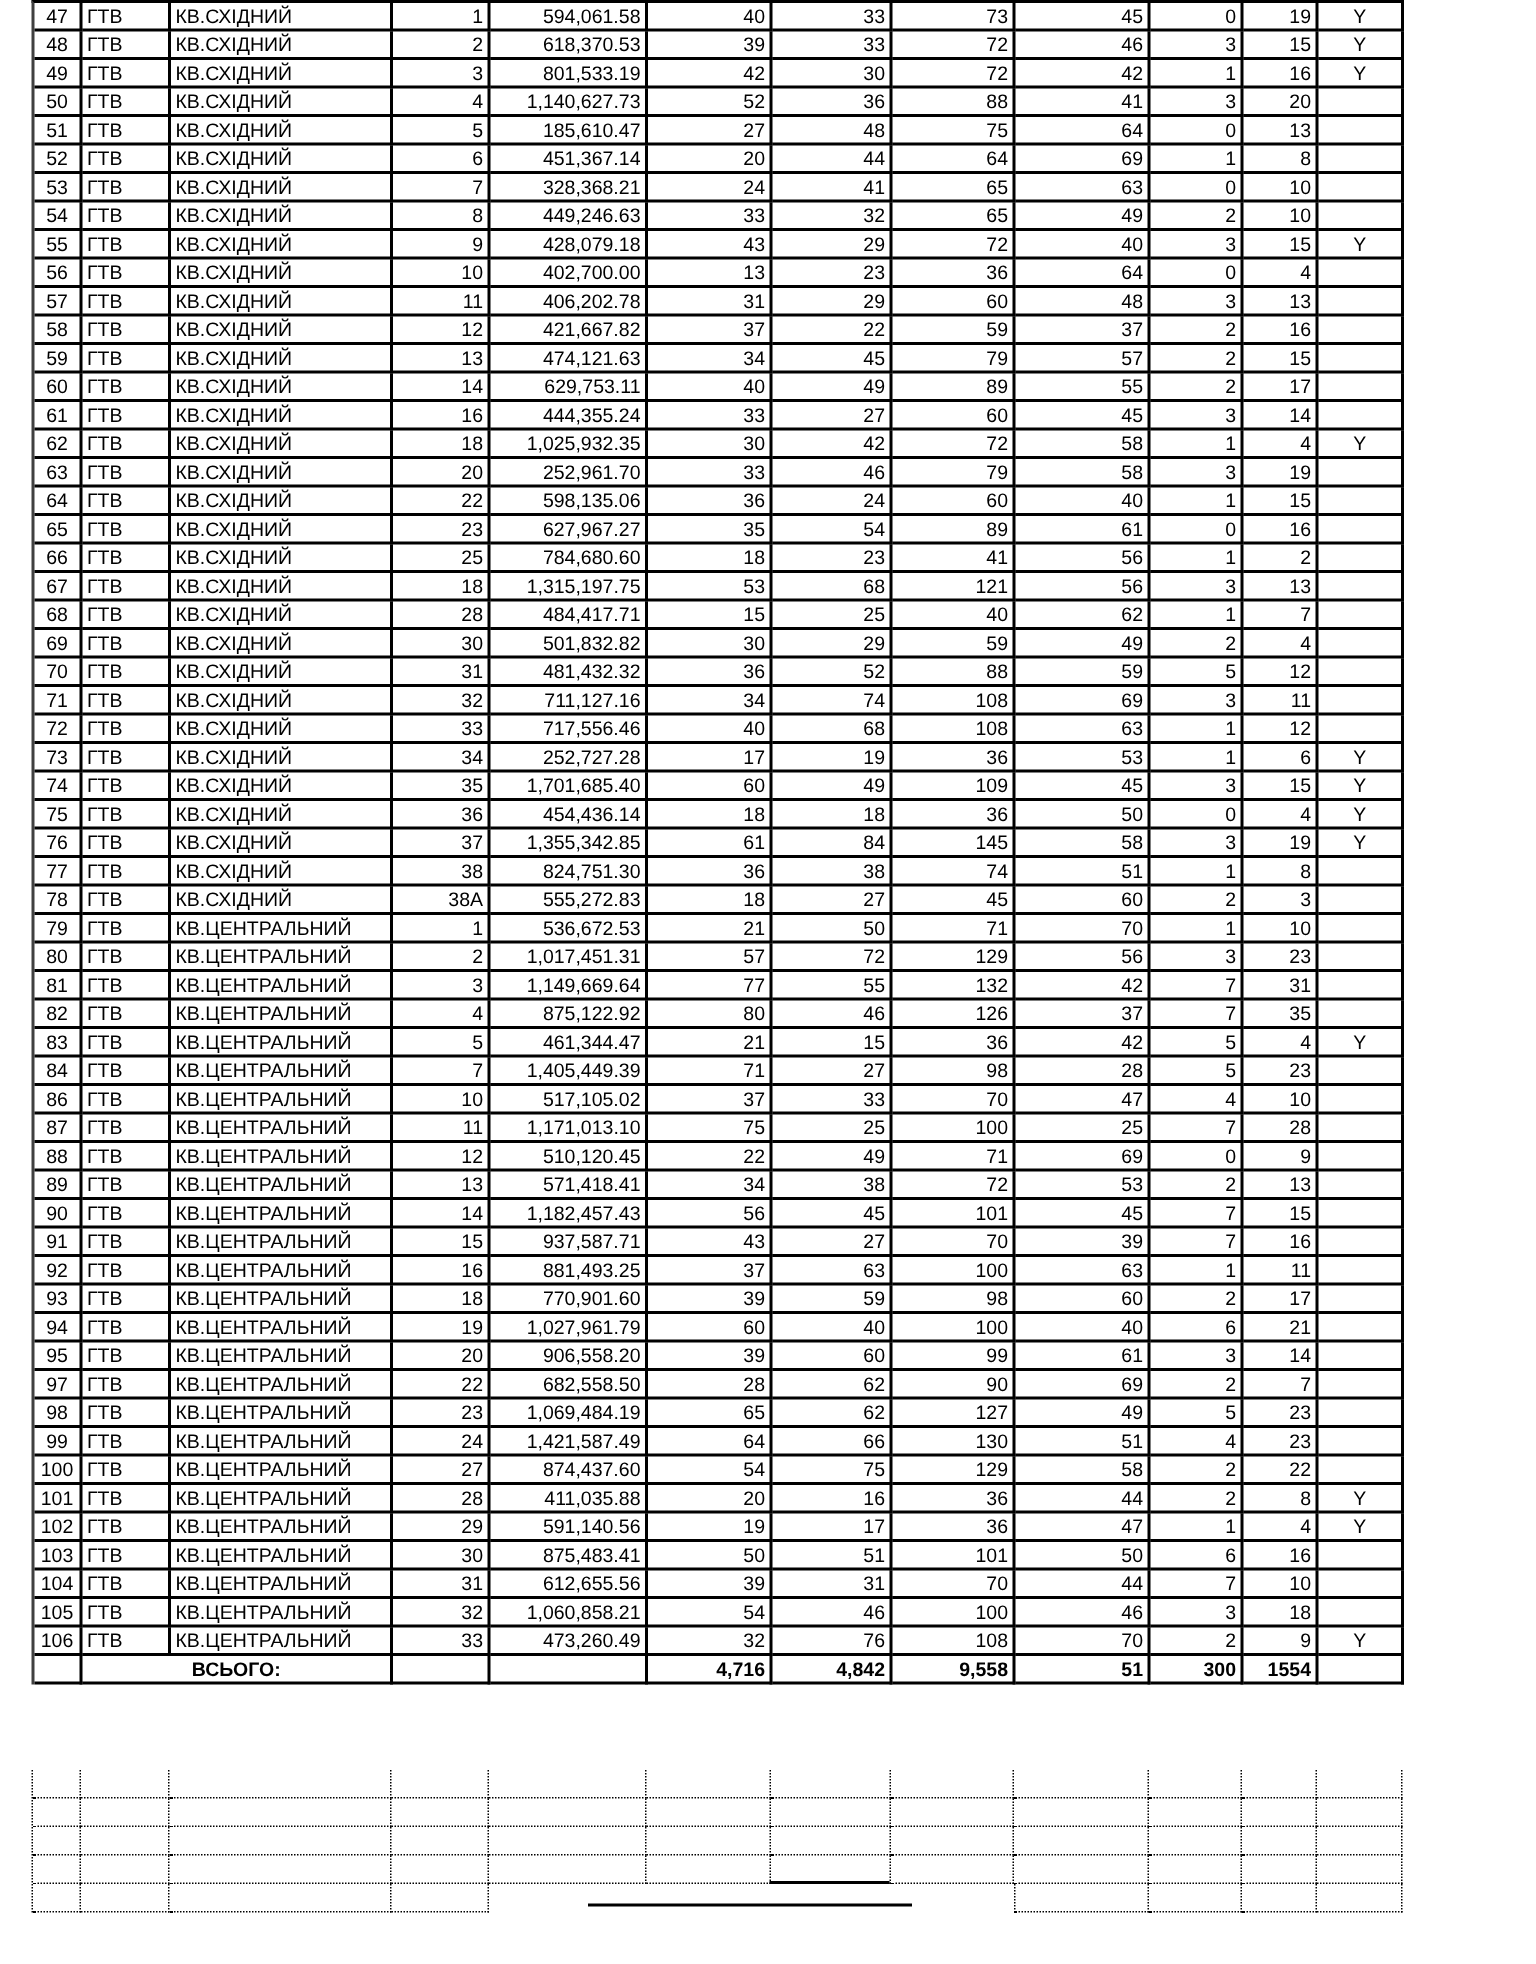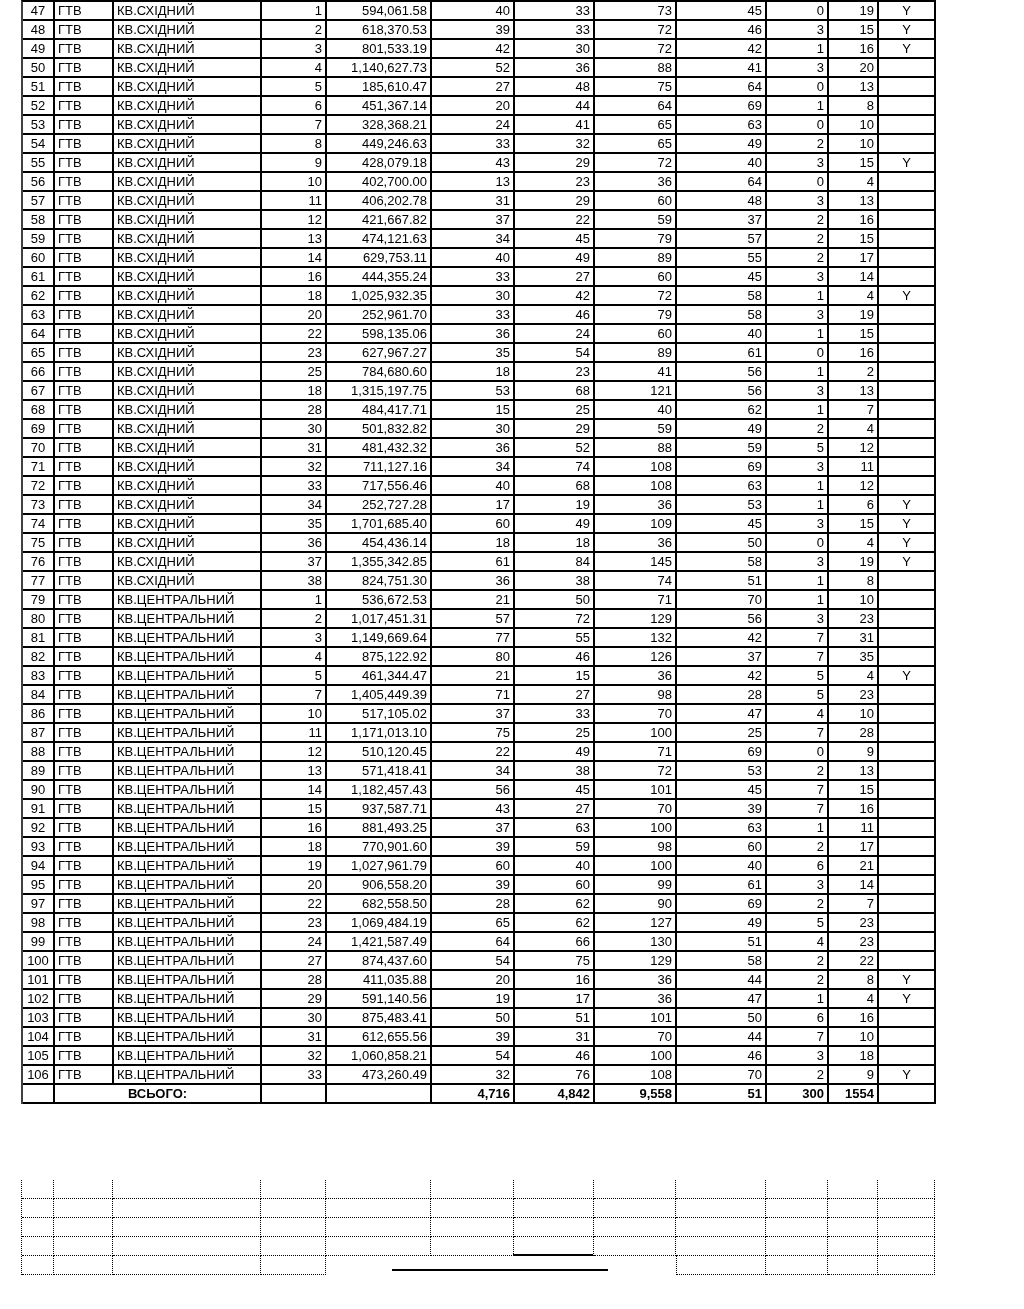--- a/index.html
+++ b/index.html
@@ -526,20 +526,34 @@
           <td class="c-money">824,751.30</td>
           <td class="c-n">36</td>
           <td class="c-n">38</td>
           <td class="c-n">74</td>
           <td class="c-n">51</td>
           <td class="c-n">1</td>
           <td class="c-n">8</td>
           <td class="c-flag"></td>
         </tr>
         <tr>
+          <td class="c-num">78</td>
+          <td class="c-org">ГТВ</td>
+          <td class="c-name">КВ.СХІДНИЙ</td>
+          <td class="c-house">38А</td>
+          <td class="c-money">555,272.83</td>
+          <td class="c-n">18</td>
+          <td class="c-n">27</td>
+          <td class="c-n">45</td>
+          <td class="c-n">60</td>
+          <td class="c-n">2</td>
+          <td class="c-n">3</td>
+          <td class="c-flag"></td>
+        </tr>
+        <tr>
           <td class="c-num">79</td>
           <td class="c-org">ГТВ</td>
           <td class="c-name">КВ.ЦЕНТРАЛЬНИЙ</td>
           <td class="c-house">1</td>
           <td class="c-money">536,672.53</td>
           <td class="c-n">21</td>
           <td class="c-n">50</td>
           <td class="c-n">71</td>
           <td class="c-n">70</td>
           <td class="c-n">1</td>

